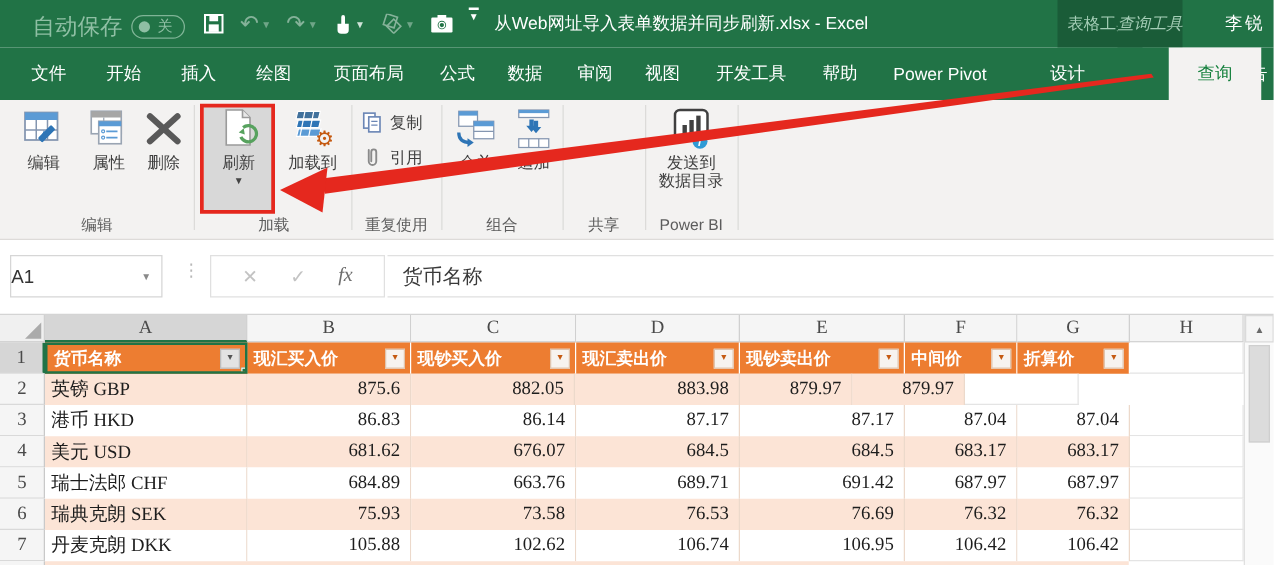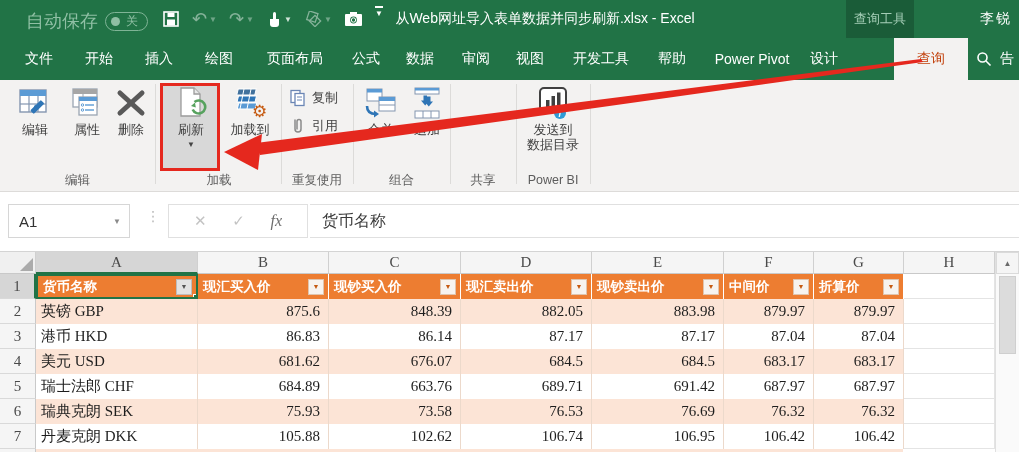--- a/index.html
+++ b/index.html
@@ -19,29 +19,29 @@
   .qat { position:absolute; left:158px; top:6px; display:flex; align-items:center; gap:4px; }
   .qbtn { display:flex; align-items:center; height:26px; padding:0 4px; color:#fff; }
   .qbtn.dis { opacity:.45; }
   .qcaret { font-size:8px; color:#cfe3d8; margin-left:2px; }
   .uglyph { font-size:18px; line-height:18px; }
   .tb-title { position:absolute; left:320px; width:450px; top:0; height:38px;
     display:flex; align-items:center; justify-content:center; font-size:14px; color:#fff; white-space:nowrap; }
   .ctx { position:absolute; top:0; height:38px; display:flex; align-items:center;
     justify-content:center; background:#1a5c38; color:#a4cdb6; font-size:13px; }
   .ctx1 { left:846px; width:68px;text-align:center; }
-  .ctx2 { left:854px; width:52px; }
+  .ctx2 { left:894px; width:52px;font-style:italic; }
   .user { position:absolute; right:7px; top:0; height:38px; display:flex; align-items:center;
     font-size:14px; color:#fff; letter-spacing:2px; }
 
   
   .tabrow { position:absolute; left:0; top:38px; width:1019px; height:42px; background:#217346; }
   .rtab { position:absolute; top:0; height:42px; display:flex; align-items:center;
     justify-content:center; color:#fff; font-size:14px; cursor:default; white-space:nowrap; }
-  .rtab.active { background:#f3f2f1; color:#c2410c; }
+  .rtab.active { background:#f3f2f1; color:#15803d;margin-left:41px; }
   .tab-search { position:absolute; left:976px; top:0; height:42px; display:flex;
     align-items:center; gap:8px; color:#fff; font-size:14px; }
 
   
   .ribbon { position:absolute; left:0; top:80px; width:1019px; height:112px;
     background:#f3f2f1; border-bottom:1px solid #dddbd9; }
   .rsep { position:absolute; top:4px; height:100px; width:1px; background:#dcdbd9; }
   .grp-label { position:absolute; top:91px; height:18px; display:flex; align-items:center;
     justify-content:center; font-size:12.5px; color:#5c5c5c; white-space:nowrap; }
   .rb-large { position:absolute; top:4px; width:58px; height:84px; display:flex;
@@ -53,21 +53,21 @@
     font-size:13px; color:#3f3f3f; cursor:default; }
   .refresh-bg { background:#d8d8d8; }
   .redbox { position:absolute; left:160px; top:3px; width:60px; height:88px;
     border:3px solid #e5281e; pointer-events:none; }
 
   
   .fbar { position:absolute; left:0; top:192px; width:1019px; height:60px; background:#fff;
     border-bottom:1px solid #d4d4d4; }
   .namebox { position:absolute; left:8px; top:12px; width:122px; height:34px; background:#fff;
     border:1px solid #d6d6d6; display:flex; align-items:center; font-size:15px; color:#333;
-    padding-left:10px; }
+    }
   .nb-caret { position:absolute; right:8px; font-size:8px; color:#8a8a8a; }
   .fb-dots { position:absolute; left:146px; top:16px; color:#b8b8b8; font-size:14px; letter-spacing:0; }
   .fxbox { position:absolute; left:168px; top:12px; width:140px; height:34px; background:#fff;
     border:1px solid #e0e0e0; display:flex; align-items:center; justify-content:space-around;
     padding:0 12px; }
   .fx-x { color:#c3c3c3; font-size:15px; }
   .fx-ok { color:#c3c3c3; font-size:15px; }
   .fx-fx { font-family:"Liberation Serif", serif; font-style:italic; font-size:16px; color:#6d6d6d; }
   .ffield { position:absolute; left:310px; top:12px; right:0; height:34px; background:#fff;
     border-top:1px solid #e0e0e0; border-bottom:1px solid #e0e0e0; display:flex; align-items:center;
@@ -191,21 +191,21 @@
       <div class="rtab" style="left: 134px; width: 50px;">插入</div>
       <div class="rtab" style="left: 194px; width: 50px;">绘图</div>
       <div class="rtab" style="left: 252px; width: 86px;">页面布局</div>
       <div class="rtab" style="left: 340px; width: 52px;">公式</div>
       <div class="rtab" style="left: 394px; width: 52px;">数据</div>
       <div class="rtab" style="left: 450px; width: 52px;">审阅</div>
       <div class="rtab" style="left: 504px; width: 52px;">视图</div>
       <div class="rtab" style="left: 558px; width: 86px;">开发工具</div>
       <div class="rtab" style="left: 646px; width: 52px;">帮助</div>
       <div class="rtab" style="left: 702px; width: 100px;">Power Pivot</div>
-      <div class="rtab" style="left: 793px; width: 62px;">设计</div>
+      <div class="rtab" style="left: 823px; width: 62px;">设计</div>
       <div class="rtab active" style="left: 894px; width: 74px;">查询</div>
     </div>
 
   <div class="ribbon">
 
     <div class="rb-large" style="left:6px;">
       <span class="ric">
         <svg width="34" height="32" viewBox="0 0 34 32">
           <rect x="2" y="3" width="26" height="22" fill="#fff" stroke="#8496b0" stroke-width="1.4"></rect>
           <rect x="2" y="3" width="26" height="6" fill="#5b9bd5"></rect>
@@ -421,21 +421,20 @@
           <span class="flt">
             <span>▼</span>
           </span>
         </div>
         <div class="cell hempty" style="width: 91px; flex: 0 0 91px;"></div>
       </div>
       <div class="gr-row row-band">
         <div class="rn">2</div>
         <div class="cell" style="width: 162px; flex: 0 0 162px;">英镑 GBP</div>
         <div class="cell num" style="width: 131px; flex: 0 0 131px;">875.6</div>
-        <div class="cell num" style="width: 132px; flex: 0 0 132px;">848.39</div>
         <div class="cell num" style="width: 131px; flex: 0 0 131px;">882.05</div>
         <div class="cell num" style="width: 132px; flex: 0 0 132px;">883.98</div>
         <div class="cell num" style="width: 90px; flex: 0 0 90px;">879.97</div>
         <div class="cell num" style="width: 90px; flex: 0 0 90px;">879.97</div>
         <div class="cell hempty" style="width: 91px; flex: 0 0 91px;"></div>
       </div>
       <div class="gr-row row-plain">
         <div class="rn">3</div>
         <div class="cell" style="width: 162px; flex: 0 0 162px;">港币 HKD</div>
         <div class="cell num" style="width: 131px; flex: 0 0 131px;">86.83</div>

